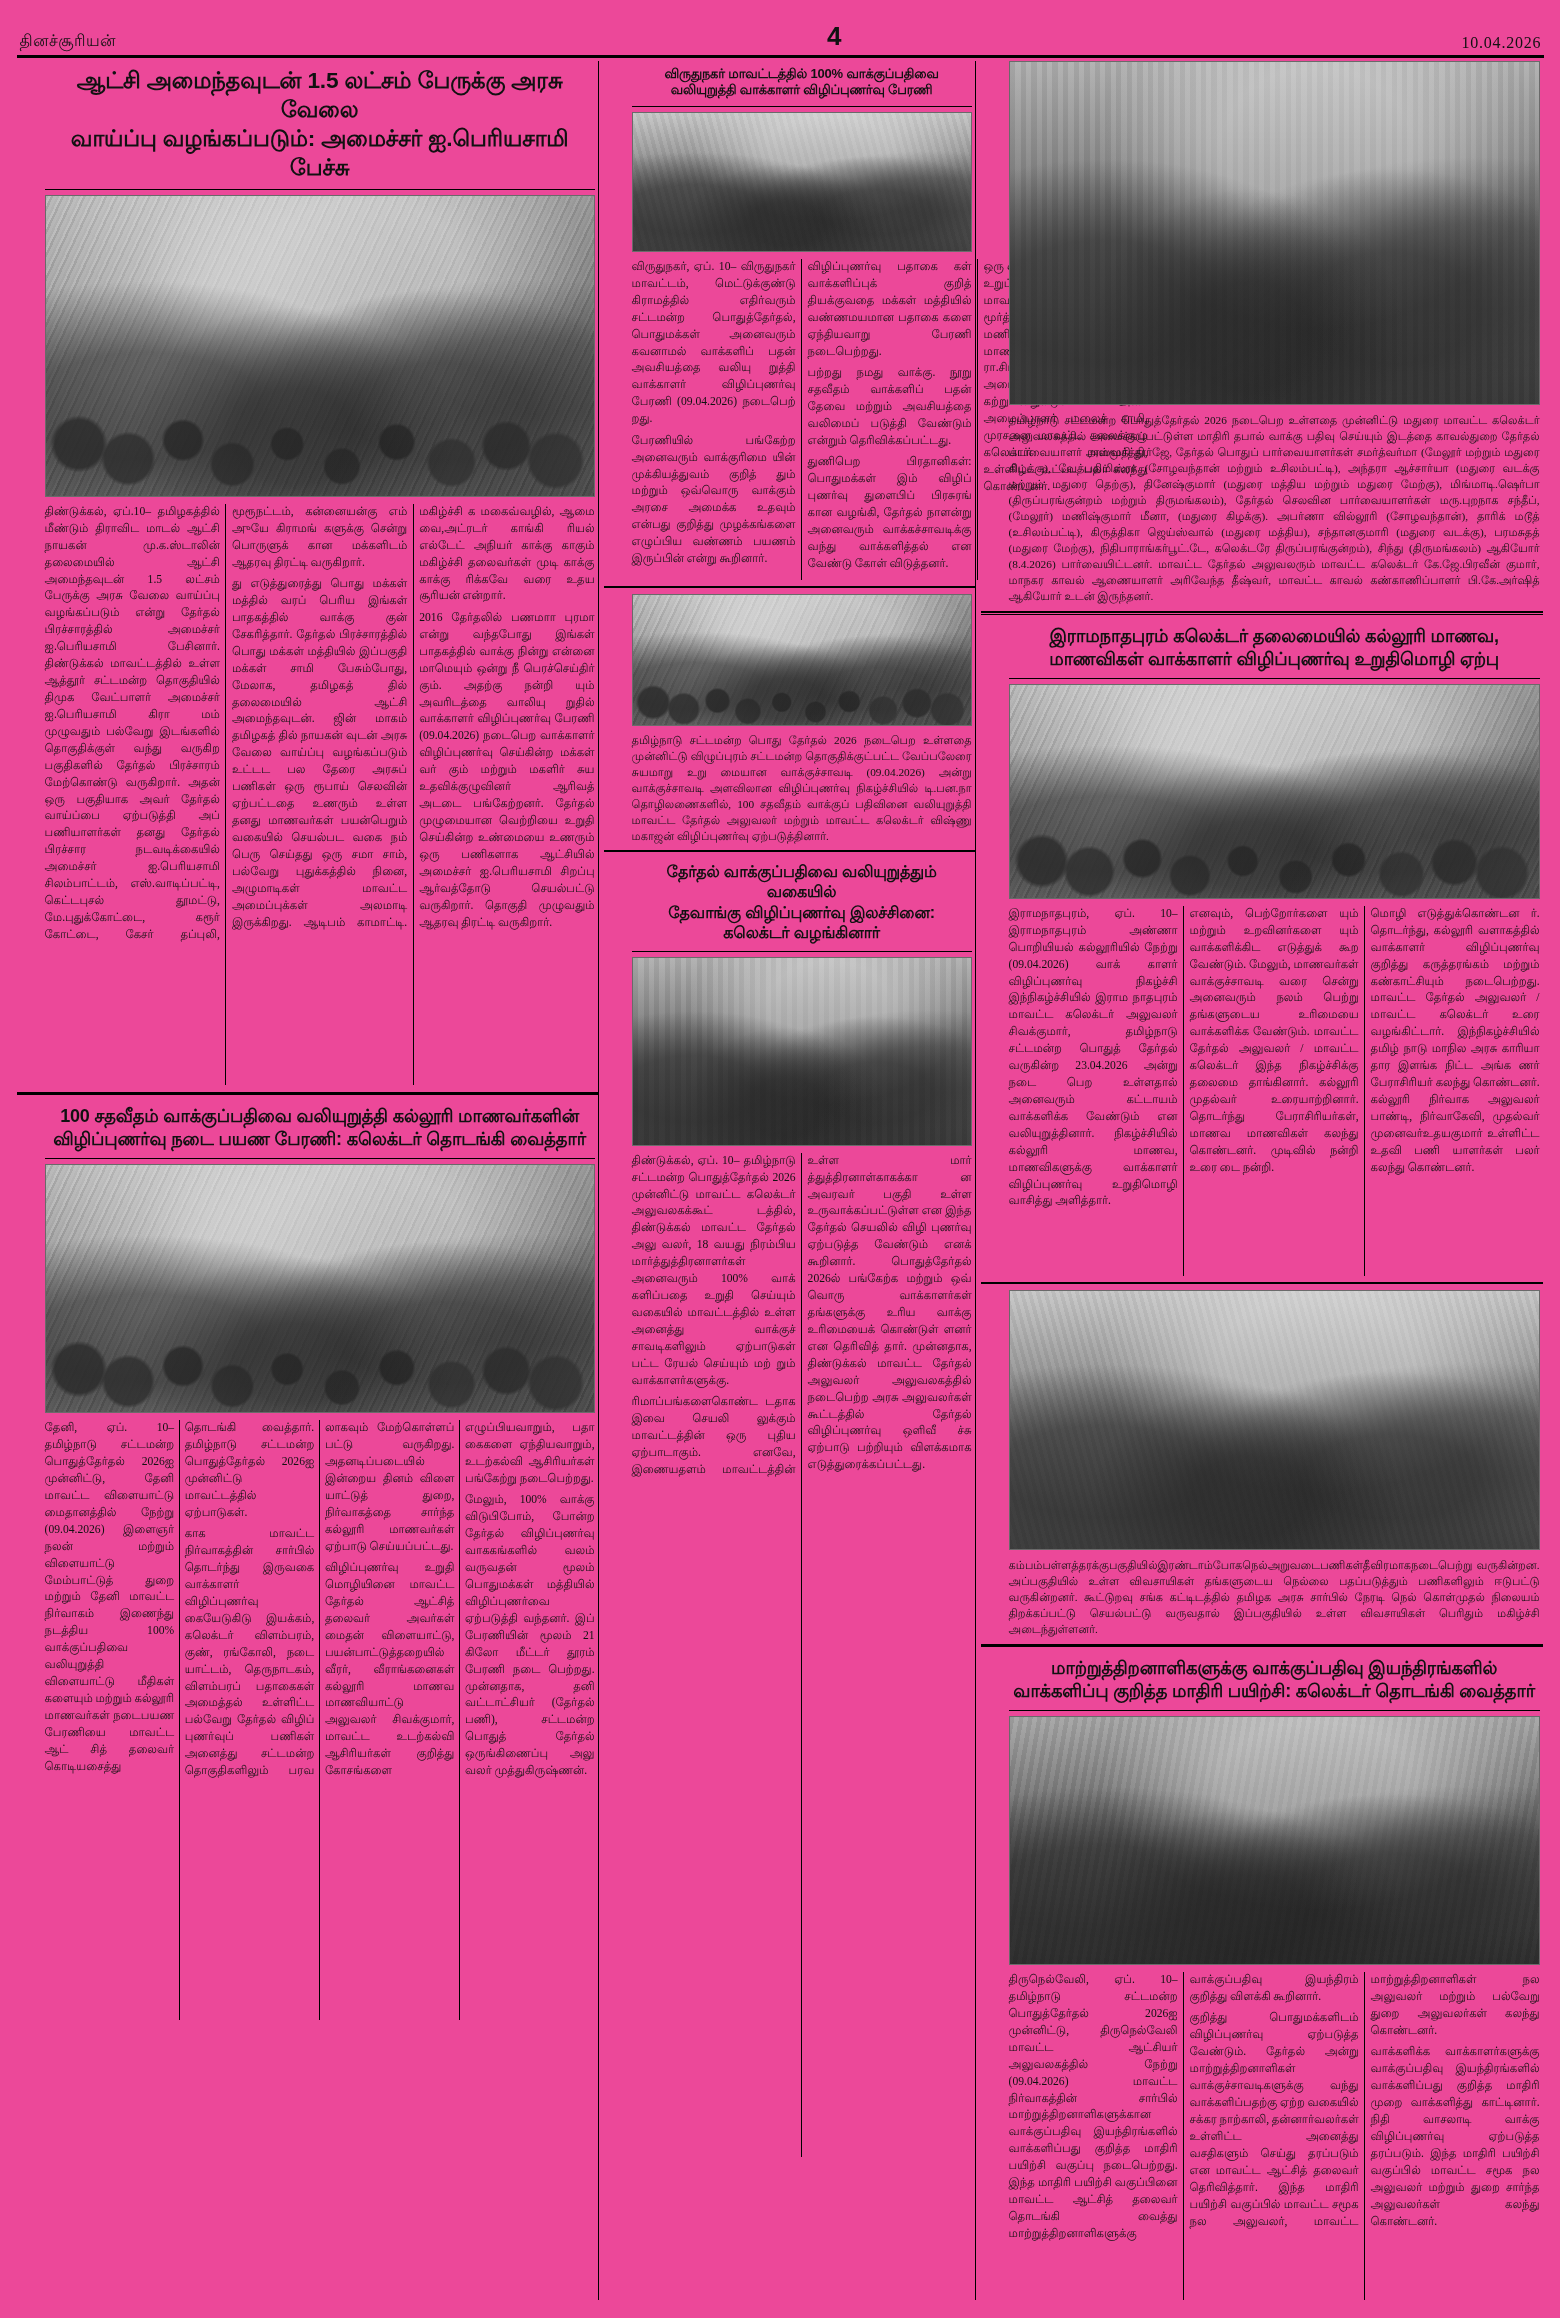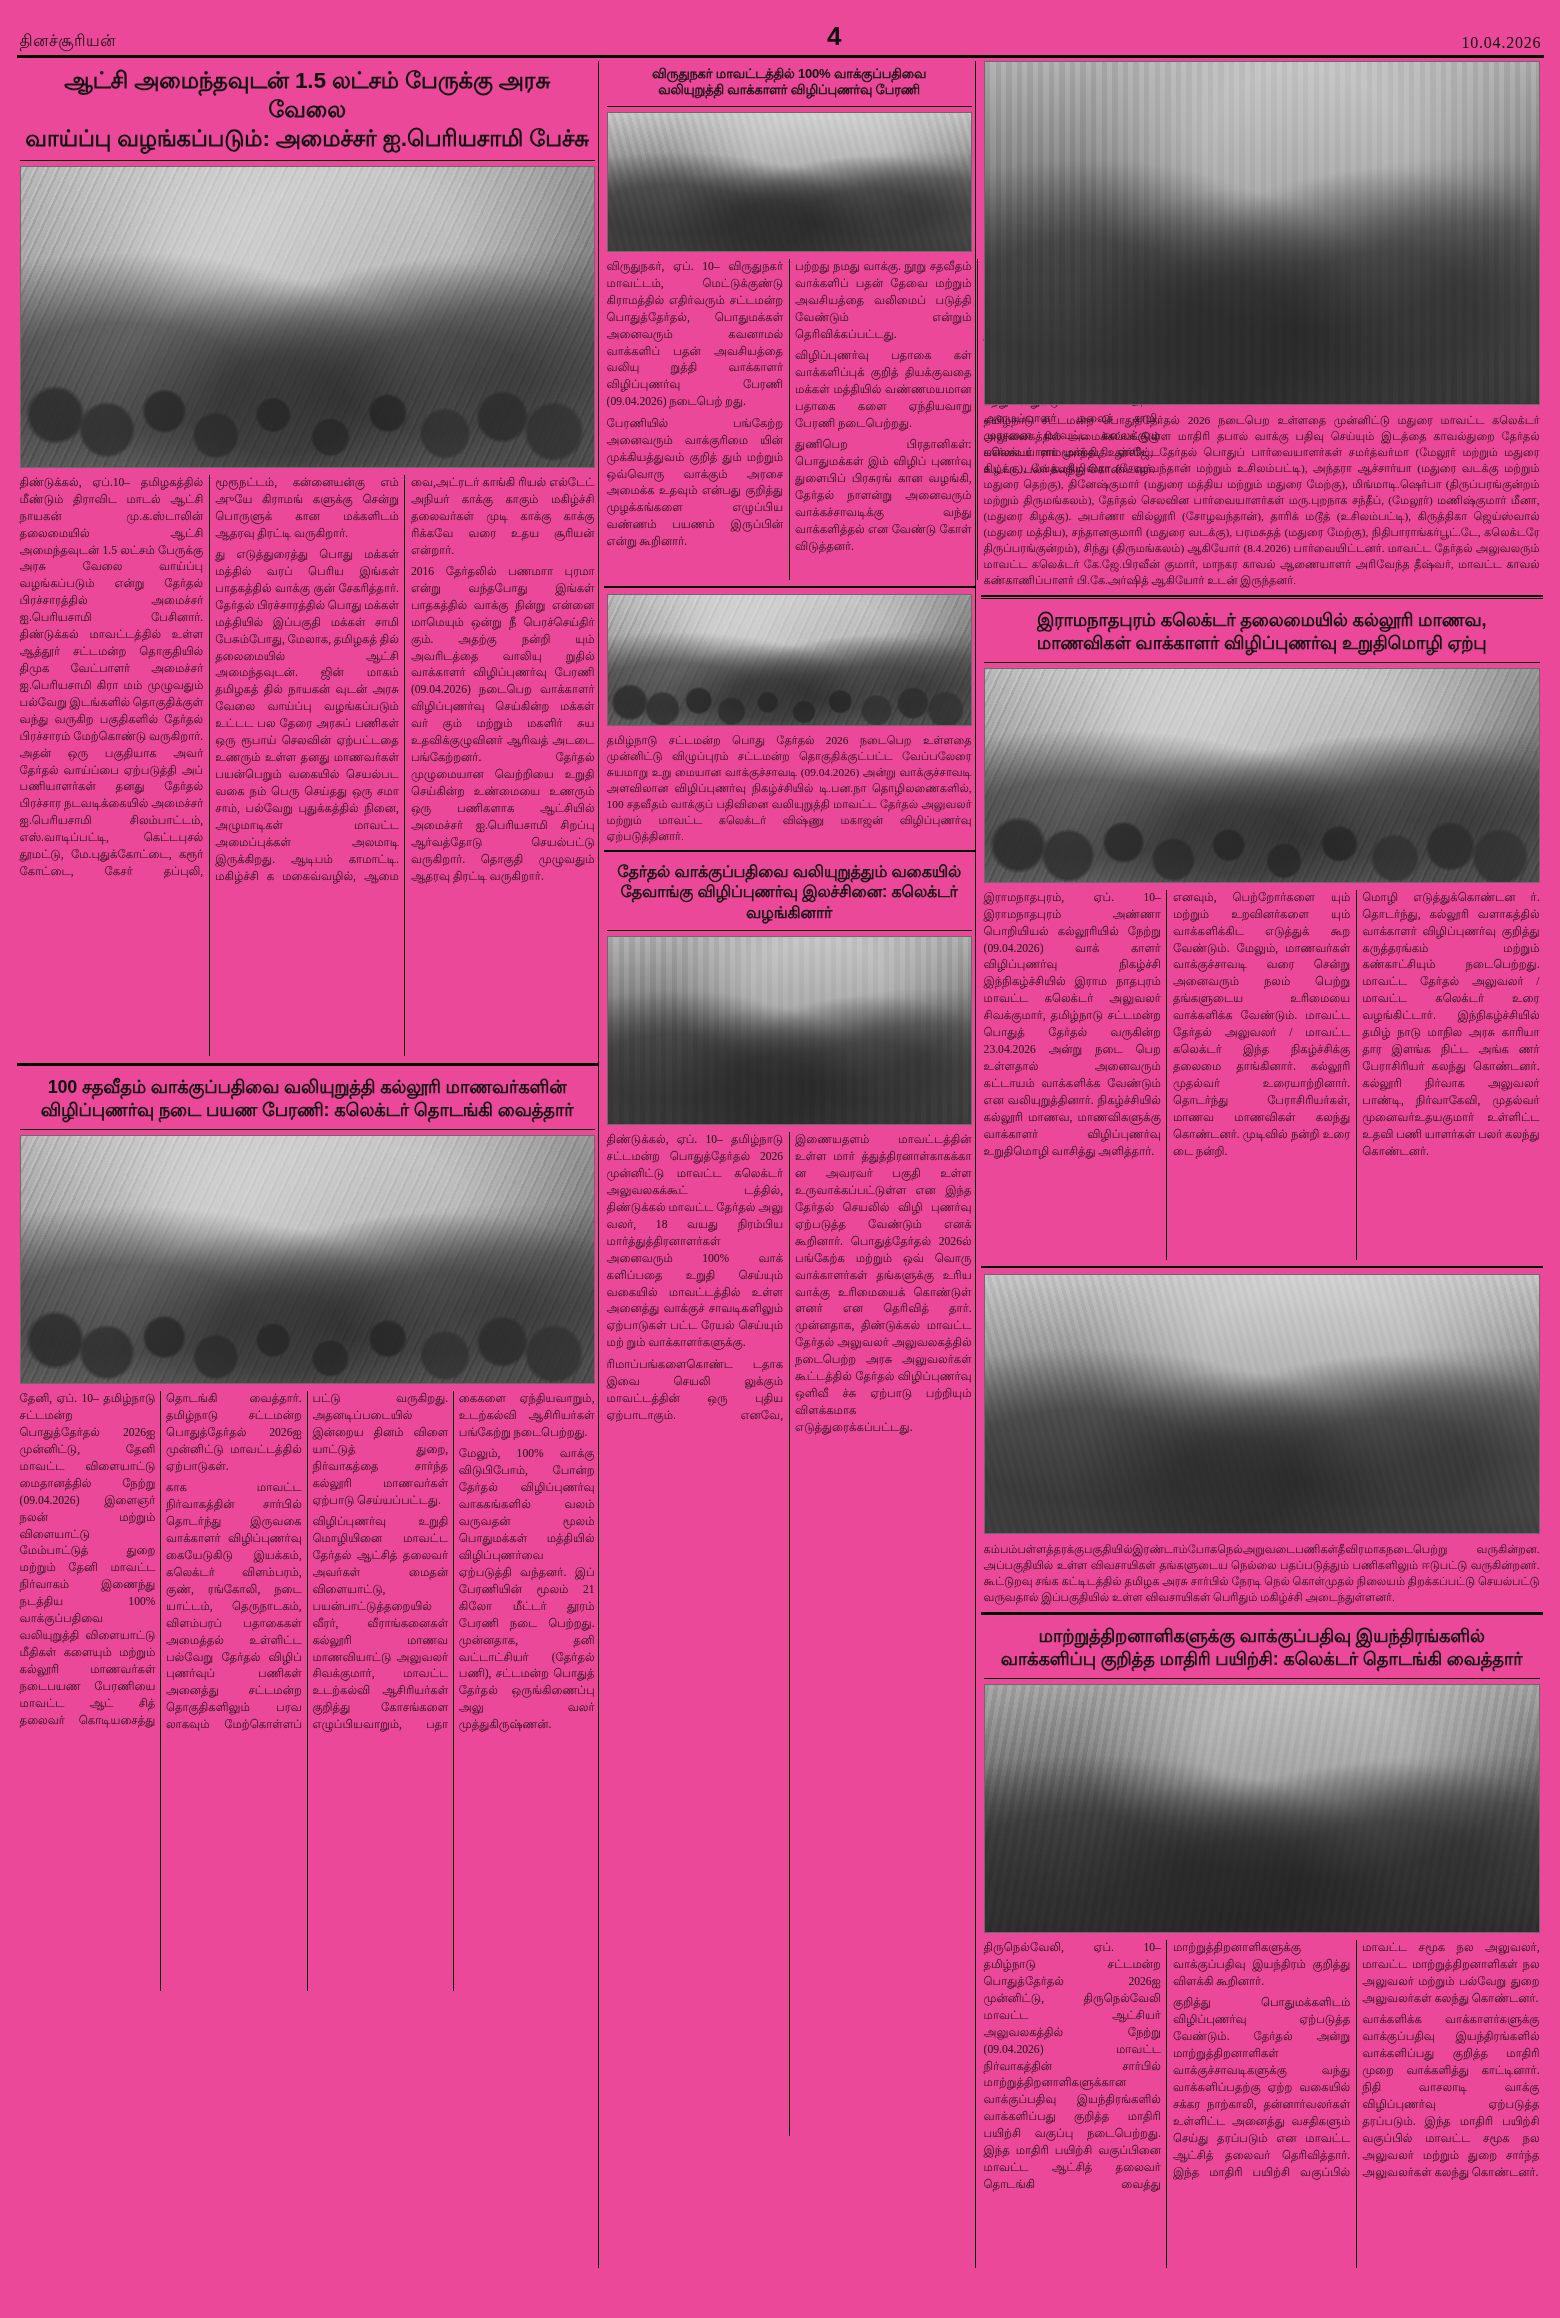--- a/index.html
+++ b/index.html
@@ -120,21 +120,21 @@
 
   
   .grid {
     display: grid;
     grid-template-columns: 581px 6px 371px 6px 562px;
     margin-top: 3px;
   }
   .vrule { border-left: 1.5px solid #000; }
   .colA, .colB, .colC { min-width: 0; }
 
-  .block { padding: 0 3px; }
+  .block { padding: 0 3px; margin-left: 25px; }
   .sep-thick { border-top: 2.3px solid #000; margin: 6px 0 0 0; }
   .sep-dbl { border-top: 2.3px solid #000; border-bottom: 0.8px solid #000; height: 3.8px; margin: 6.8px 0 0 0; }
 </style>
 </head>
 <body>
 
 <div class="page">
 
   <div class="masthead">
     <div class="masthead-name">தினச்சூரியன்</div>
@@ -186,22 +186,22 @@
       <div class="block">
         <div class="hl hl-box hl-md">
           <div>விருதுநகர் மாவட்டத்தில்  100% வாக்குப்பதிவை</div>
           <div>வலியுறுத்தி வாக்காளர் விழிப்புணர்வு பேரணி</div>
         </div>
         <div class="rule-thin"></div>
         <div class="photo field" style="height:140px;margin-top:5.3px;"></div>
         <div class="cols2" style="margin-top:6.8px;height:321px;">
           <p class="body-txt">விருதுநகர், ஏப். 10– விருதுநகர் மாவட்டம், மெட்டுக்குண்டு கிராமத்தில் எதிர்வரும் சட்டமன்ற பொதுத்தேர்தல், பொதுமக்கள் அனைவரும் கவனாமல் வாக்களிப் பதன் அவசியத்தை வலியு றுத்தி வாக்காளர் விழிப்புணர்வு பேரணி (09.04.2026) நடைபெற் றது.</p>
           <p class="body-txt" style="margin-top:4.5px;">பேரணியில் பங்கேற்ற அனைவரும் வாக்குரிமை யின் முக்கியத்துவம் குறித் தும் மற்றும் ஒவ்வொரு வாக்கும் அரசை அமைக்க உதவும் என்பது குறித்து முழக்கங்களை எழுப்பிய வண்ணம் பயணம் இருப்பின் என்று கூறினார்.</p>
+          <p class="body-txt" style="margin-top:4.5px;">விழிப்புணர்வு பதாகை கள் வாக்களிப்புக் குறித் தியக்குவதை மக்கள் மத்தியில் வண்ணமயமான பதாகை களை ஏந்தியவாறு பேரணி நடைபெற்றது.</p>
           <p class="body-txt" style="margin-top:4.5px;">பற்றது நமது வாக்கு. நூறு சதவீதம் வாக்களிப் பதன் தேவை மற்றும் அவசியத்தை வலிமைப் படுத்தி வேண்டும் என்றும் தெரிவிக்கப்பட்டது.</p>
-          <p class="body-txt" style="margin-top:4.5px;">விழிப்புணர்வு பதாகை கள் வாக்களிப்புக் குறித் தியக்குவதை மக்கள் மத்தியில் வண்ணமயமான பதாகை களை ஏந்தியவாறு பேரணி நடைபெற்றது.</p>
           <p class="body-txt" style="margin-top:4.5px;">துணிபெற பிரதானிகள்: பொதுமக்கள் இம் விழிப் புணர்வு துளைபிப் பிரசுரங் கான வழங்கி, தேர்தல் நாளன்று அனைவரும் வாக்கச்சாவடிக்கு வந்து வாக்களித்தல் என வேண்டு கோள் விடுத்தனர்.</p>
           <p class="body-txt" style="margin-top:4.5px;">ஒரு ஒன்று தலைமை செயற்குழு உறுப்பி னர் தலைபாணி, மாவட்ட பொருளாளர் சத்திய மூர்த்தி, ஒன்றி ய செயலா ளர் மணி, துணைச் செய லாளர் மாணவருடன் அமைப்பாளர் ரா.சிம்ஸ், மாணவரணி அமைப்பாளர் செல் வம், கற்றுங்கூறுகிடுள் அணி அமைப்பாளர் மலைச் சாமி, முரசனை மாவட்ட கலைக்குழு கலெக்டர் ராமமூர்த்தி, உள்ளிட்ட உட்பட பலர் கலந்து கொண்டனர்.</p>
         </div>
       </div>
 
       <div class="sep-thick"></div>
 
       <div class="block" style="margin-top:6px;">
         <div class="photo crowd" style="height:132px;"></div>
         <p class="caption" style="margin-top:6px;">தமிழ்நாடு சட்டமன்ற பொது தேர்தல் 2026 நடைபெற உள்ளதை முன்னிட்டு விழுப்புரம் சட்டமன்ற தொகுதிக்குட்பட்ட வேப்பலேரை சுயமாறு உறு மையான வாக்குச்சாவடி (09.04.2026) அன்று வாக்குச்சாவடி அளவிலான விழிப்புணர்வு நிகழ்ச்சியில் டி.பன.நா தொழிலணைகளில், 100 சதவீதம் வாக்குப் பதிவினை வலியுறுத்தி மாவட்ட தேர்தல் அலுவலர் மற்றும் மாவட்ட கலெக்டர் விஷ்ணு மகாஜன் விழிப்புணர்வு ஏற்படுத்தினார்.</p>

